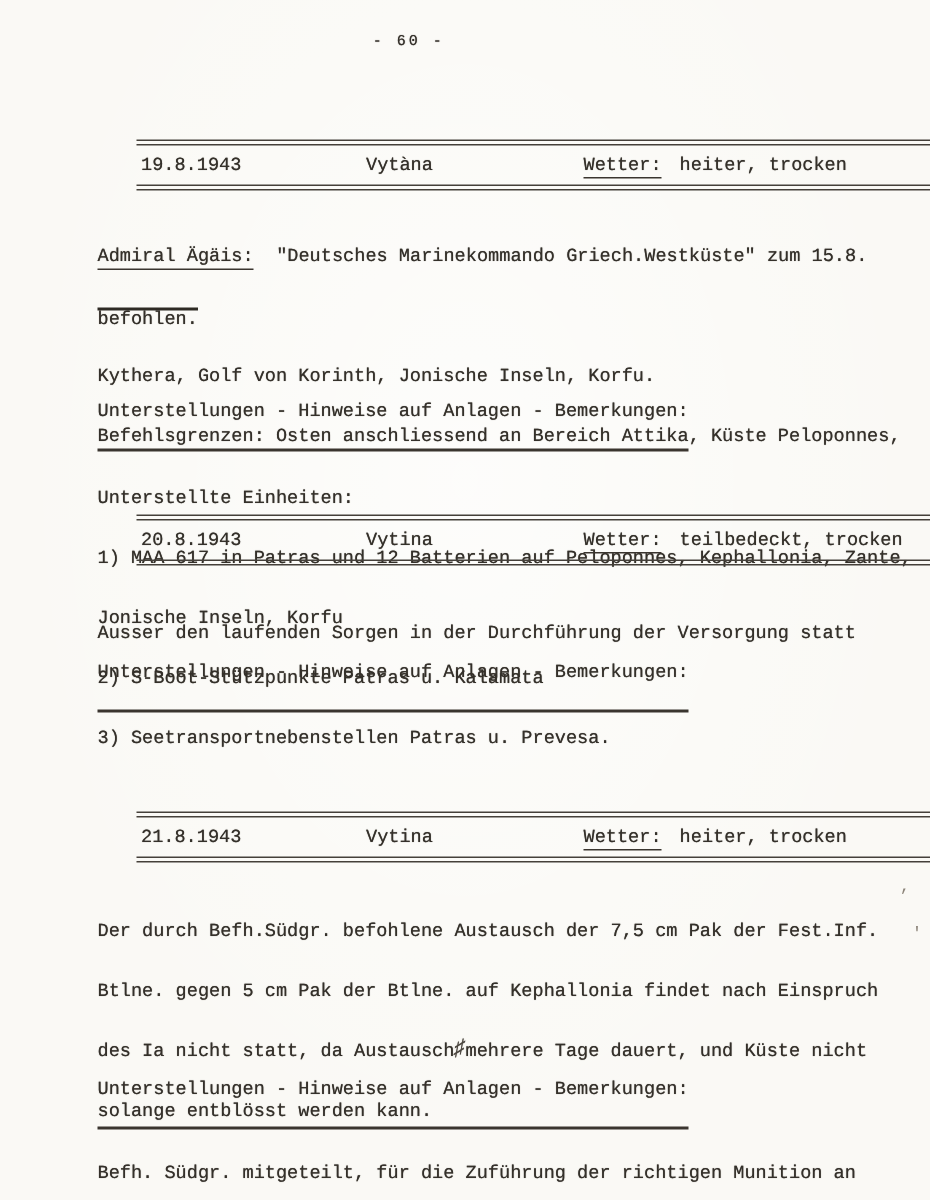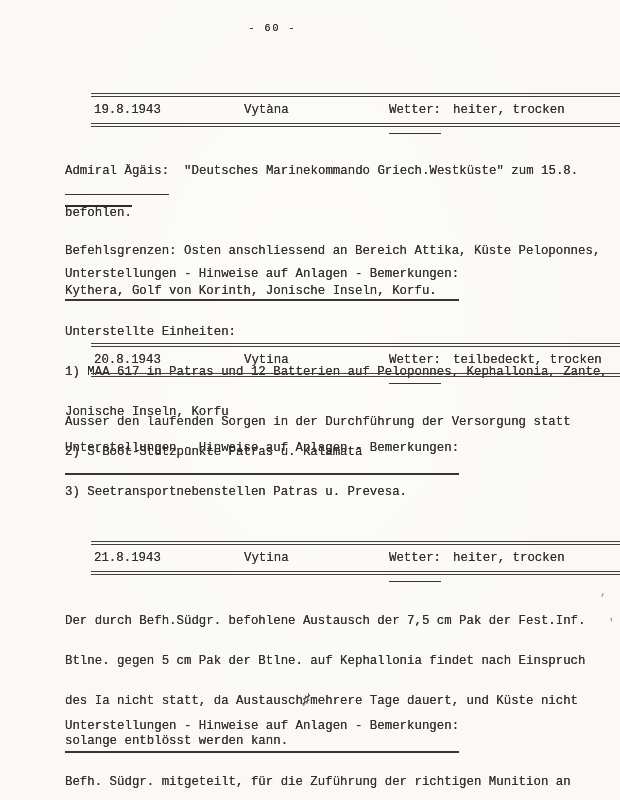--- a/index.html
+++ b/index.html
@@ -34,21 +34,21 @@
     position:absolute;left:62px;width:536px;
     box-sizing:border-box;
     border-top:4px double #45403a;
     border-bottom:4px double #45403a;
     padding:7px 0 6px 3px;
     display:flex;align-items:baseline;margin-left:29px;
   }
   .h-date{width:150px;}
   .h-place{width:145px;}
   .h-weather{flex:1;}
-  .ul{border-bottom:1.6px solid #3a352f;padding-bottom:16px;}
+  .ul{border-bottom:1.6px solid #3a352f;padding-bottom:1px;}
   .wv{margin-left:12px;}
   .block{position:absolute;left:65px;width:540px;}
   .bl{height:13.4px;}
   .sp2{margin-left:15px;}
   .ol{border-top:2.6px solid #2e2a24;display:inline-block;}
   .section{position:absolute;left:65px;}
   .section .ul2{border-bottom:2px solid #3a352f;padding-bottom:18px;}
   .mark{
     position:absolute;top:692px;left:302px;
     font-size:14px;font-style:italic;
@@ -67,22 +67,22 @@
 
   <div class="entry-header txt" style="top:93px">
     <span class="h-date">19.8.1943</span>
     <span class="h-place">Vytàna</span>
     <span class="h-weather"><span class="ul">Wetter:</span><span class="wv">heiter, trocken</span></span>
   </div>
 
   <div class="block txt" style="top:138px">
     <div class="bl"><span class="ul">Admiral Ägäis:</span><span class="sp2">"Deutsches Marinekommando Griech.Westküste" zum 15.8.</span></div>
     <div class="bl"><span class="ol">befohlen.</span></div>
+    <div class="bl">Kythera, Golf von Korinth, Jonische Inseln, Korfu.</div>
     <div class="bl">Befehlsgrenzen: Osten anschliessend an Bereich Attika, Küste Peloponnes,</div>
-    <div class="bl">Kythera, Golf von Korinth, Jonische Inseln, Korfu.</div>
     <div class="bl">Unterstellte Einheiten:</div>
     <div class="bl">1) MAA 617 in Patras und 12 Batterien auf Peloponnes, Kephallonia, Zante,</div>
     <div class="bl">Jonische Inseln, Korfu</div>
     <div class="bl">2) S-Boot-Stützpunkte Patras u. Kalamata</div>
     <div class="bl">3) Seetransportnebenstellen Patras u. Prevesa.</div>
   </div>
 
   <div class="section txt" style="top:268px"><span class="ul2">Unterstellungen - Hinweise auf Anlagen - Bemerkungen:</span></div>
 
   <div class="entry-header txt" style="top:343px">

